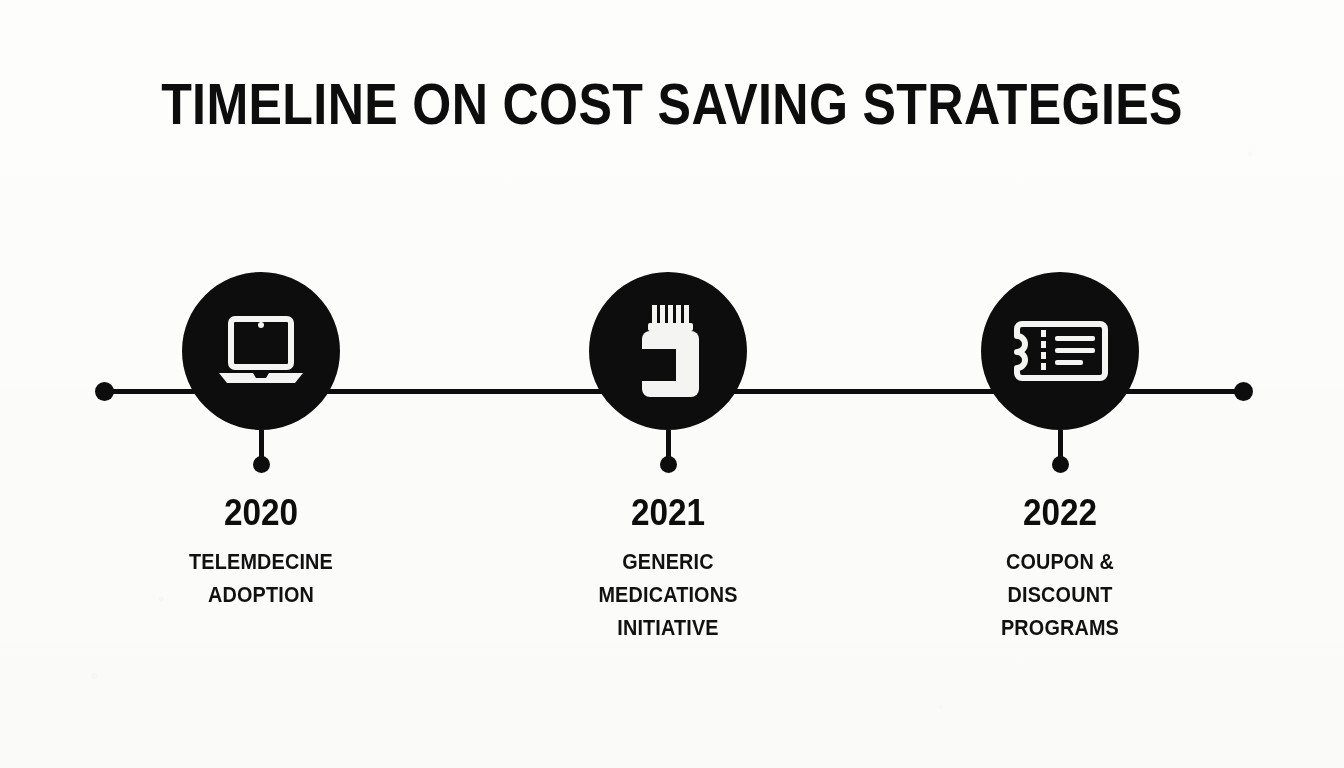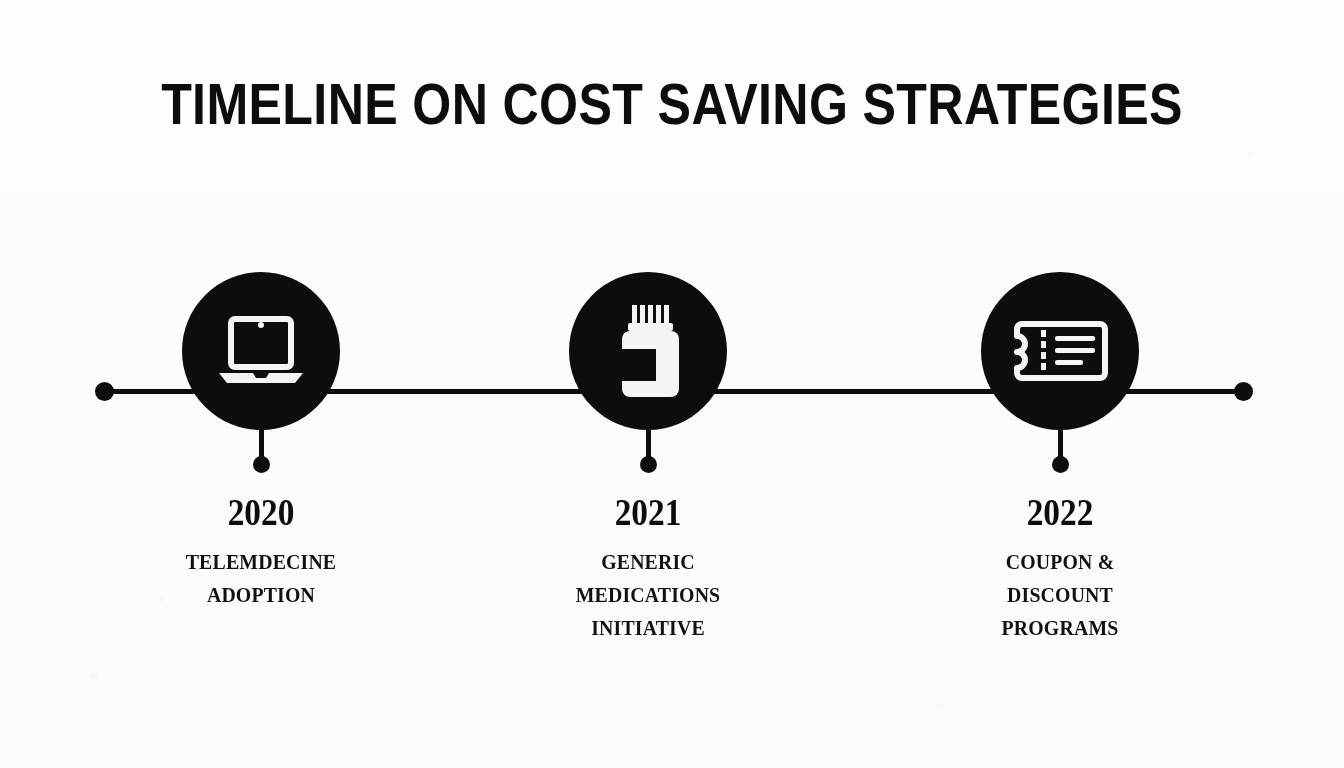--- a/index.html
+++ b/index.html
@@ -72,24 +72,23 @@
   }
   .axis-end.left  { left: 95px; }
   .axis-end.right { left: 1234px; }
 
   
   .node {
     position: absolute;
     top: 272px;
     width: 240px;
     margin-left: -120px;
-    font-family: Liberation Serif, serif;
   }
   .node.n1 { left: 261px; }
-  .node.n2 { left: 648px; }
+  .node.n2 { left: 668px; }
   .node.n3 { left: 1060px; }
 
   .bubble {
     position: relative;
     width: 158px;
     height: 158px;
     margin: 0 auto;
     border-radius: 50%;
     background: #0d0d0d;
     display: flex;

